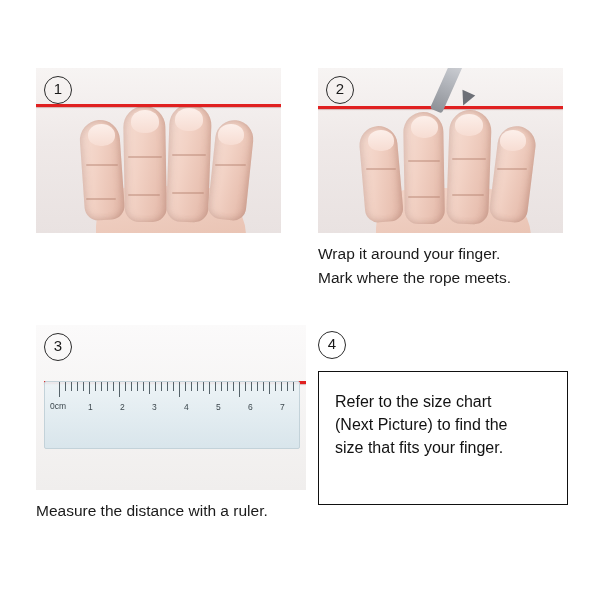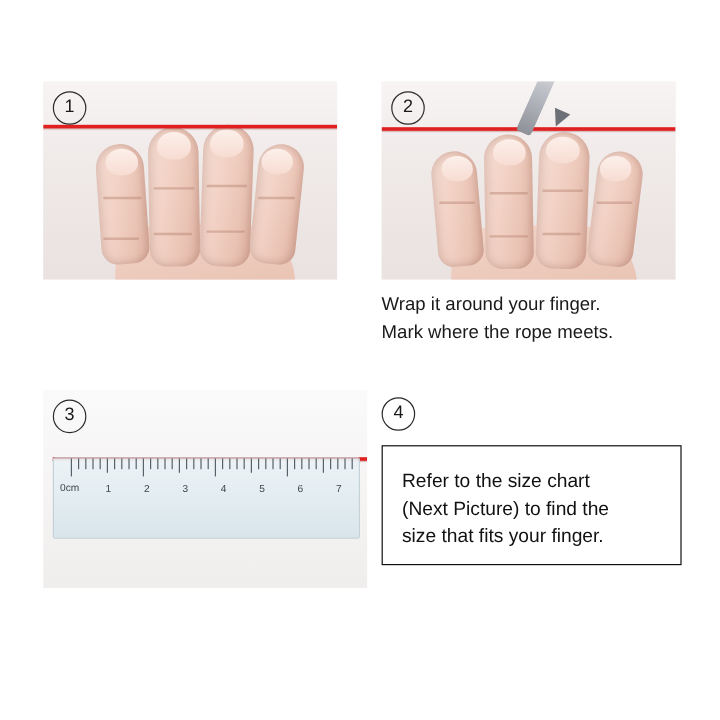--- a/index.html
+++ b/index.html
@@ -290,24 +290,25 @@
           <div class="rulernum" style="left:75px;">2</div>
           <div class="rulernum" style="left:107px;">3</div>
           <div class="rulernum" style="left:139px;">4</div>
           <div class="rulernum" style="left:171px;">5</div>
           <div class="rulernum" style="left:203px;">6</div>
           <div class="rulernum" style="left:235px;">7</div>
         </div>
       </div>
       <div class="badge">3</div>
     </div>
+    <div class="caption">Measure the distance with a ruler.</div>
   </div>
 
   <div class="step" style="left:318px; top:325px; width:250px;">
     <div class="badge" style="position:relative; top:0; left:0; margin:6px 0 12px 0;">4</div>
-    <div class="textbox" style="position:relative; width:250px; height:100px; padding:18px 16px;">
+    <div class="textbox" style="position:relative; width:250px; height:134px; padding:18px 16px;">
       <p>Refer to the size chart</p>
       <p>(Next Picture) to find the</p>
       <p>size that fits your finger.</p>
     </div>
   </div>
 
 </div>
 
 </body></html>

